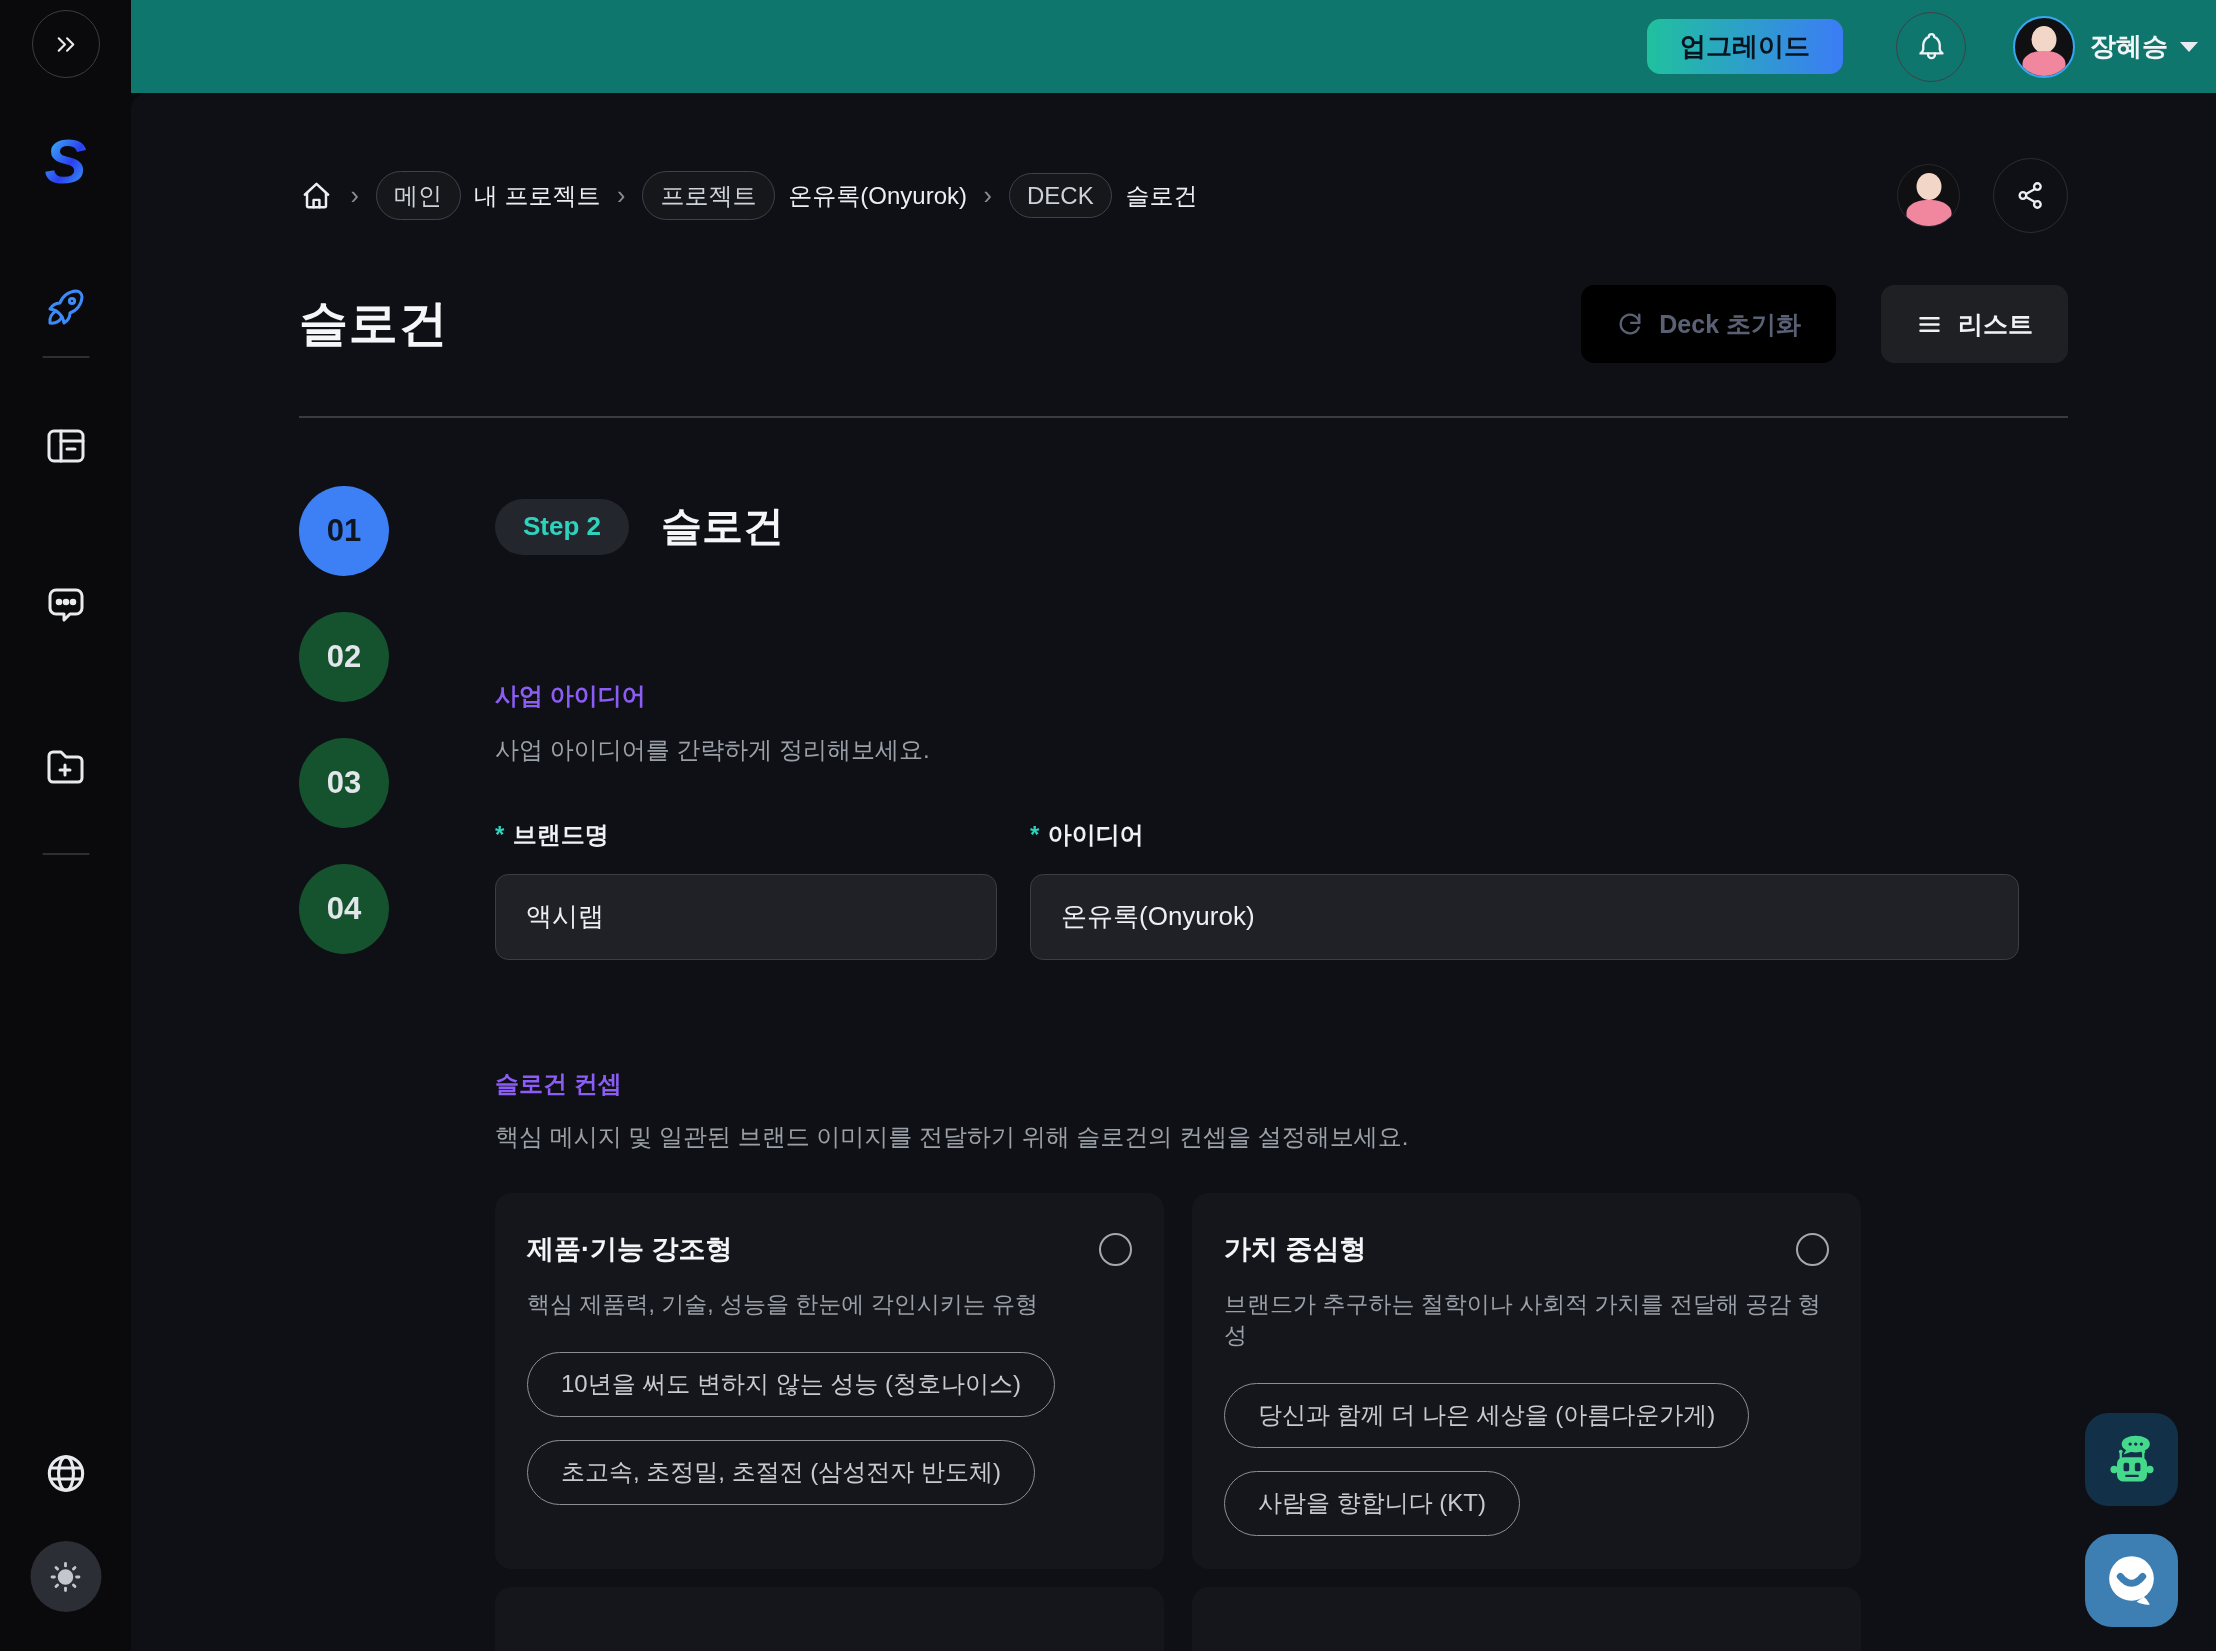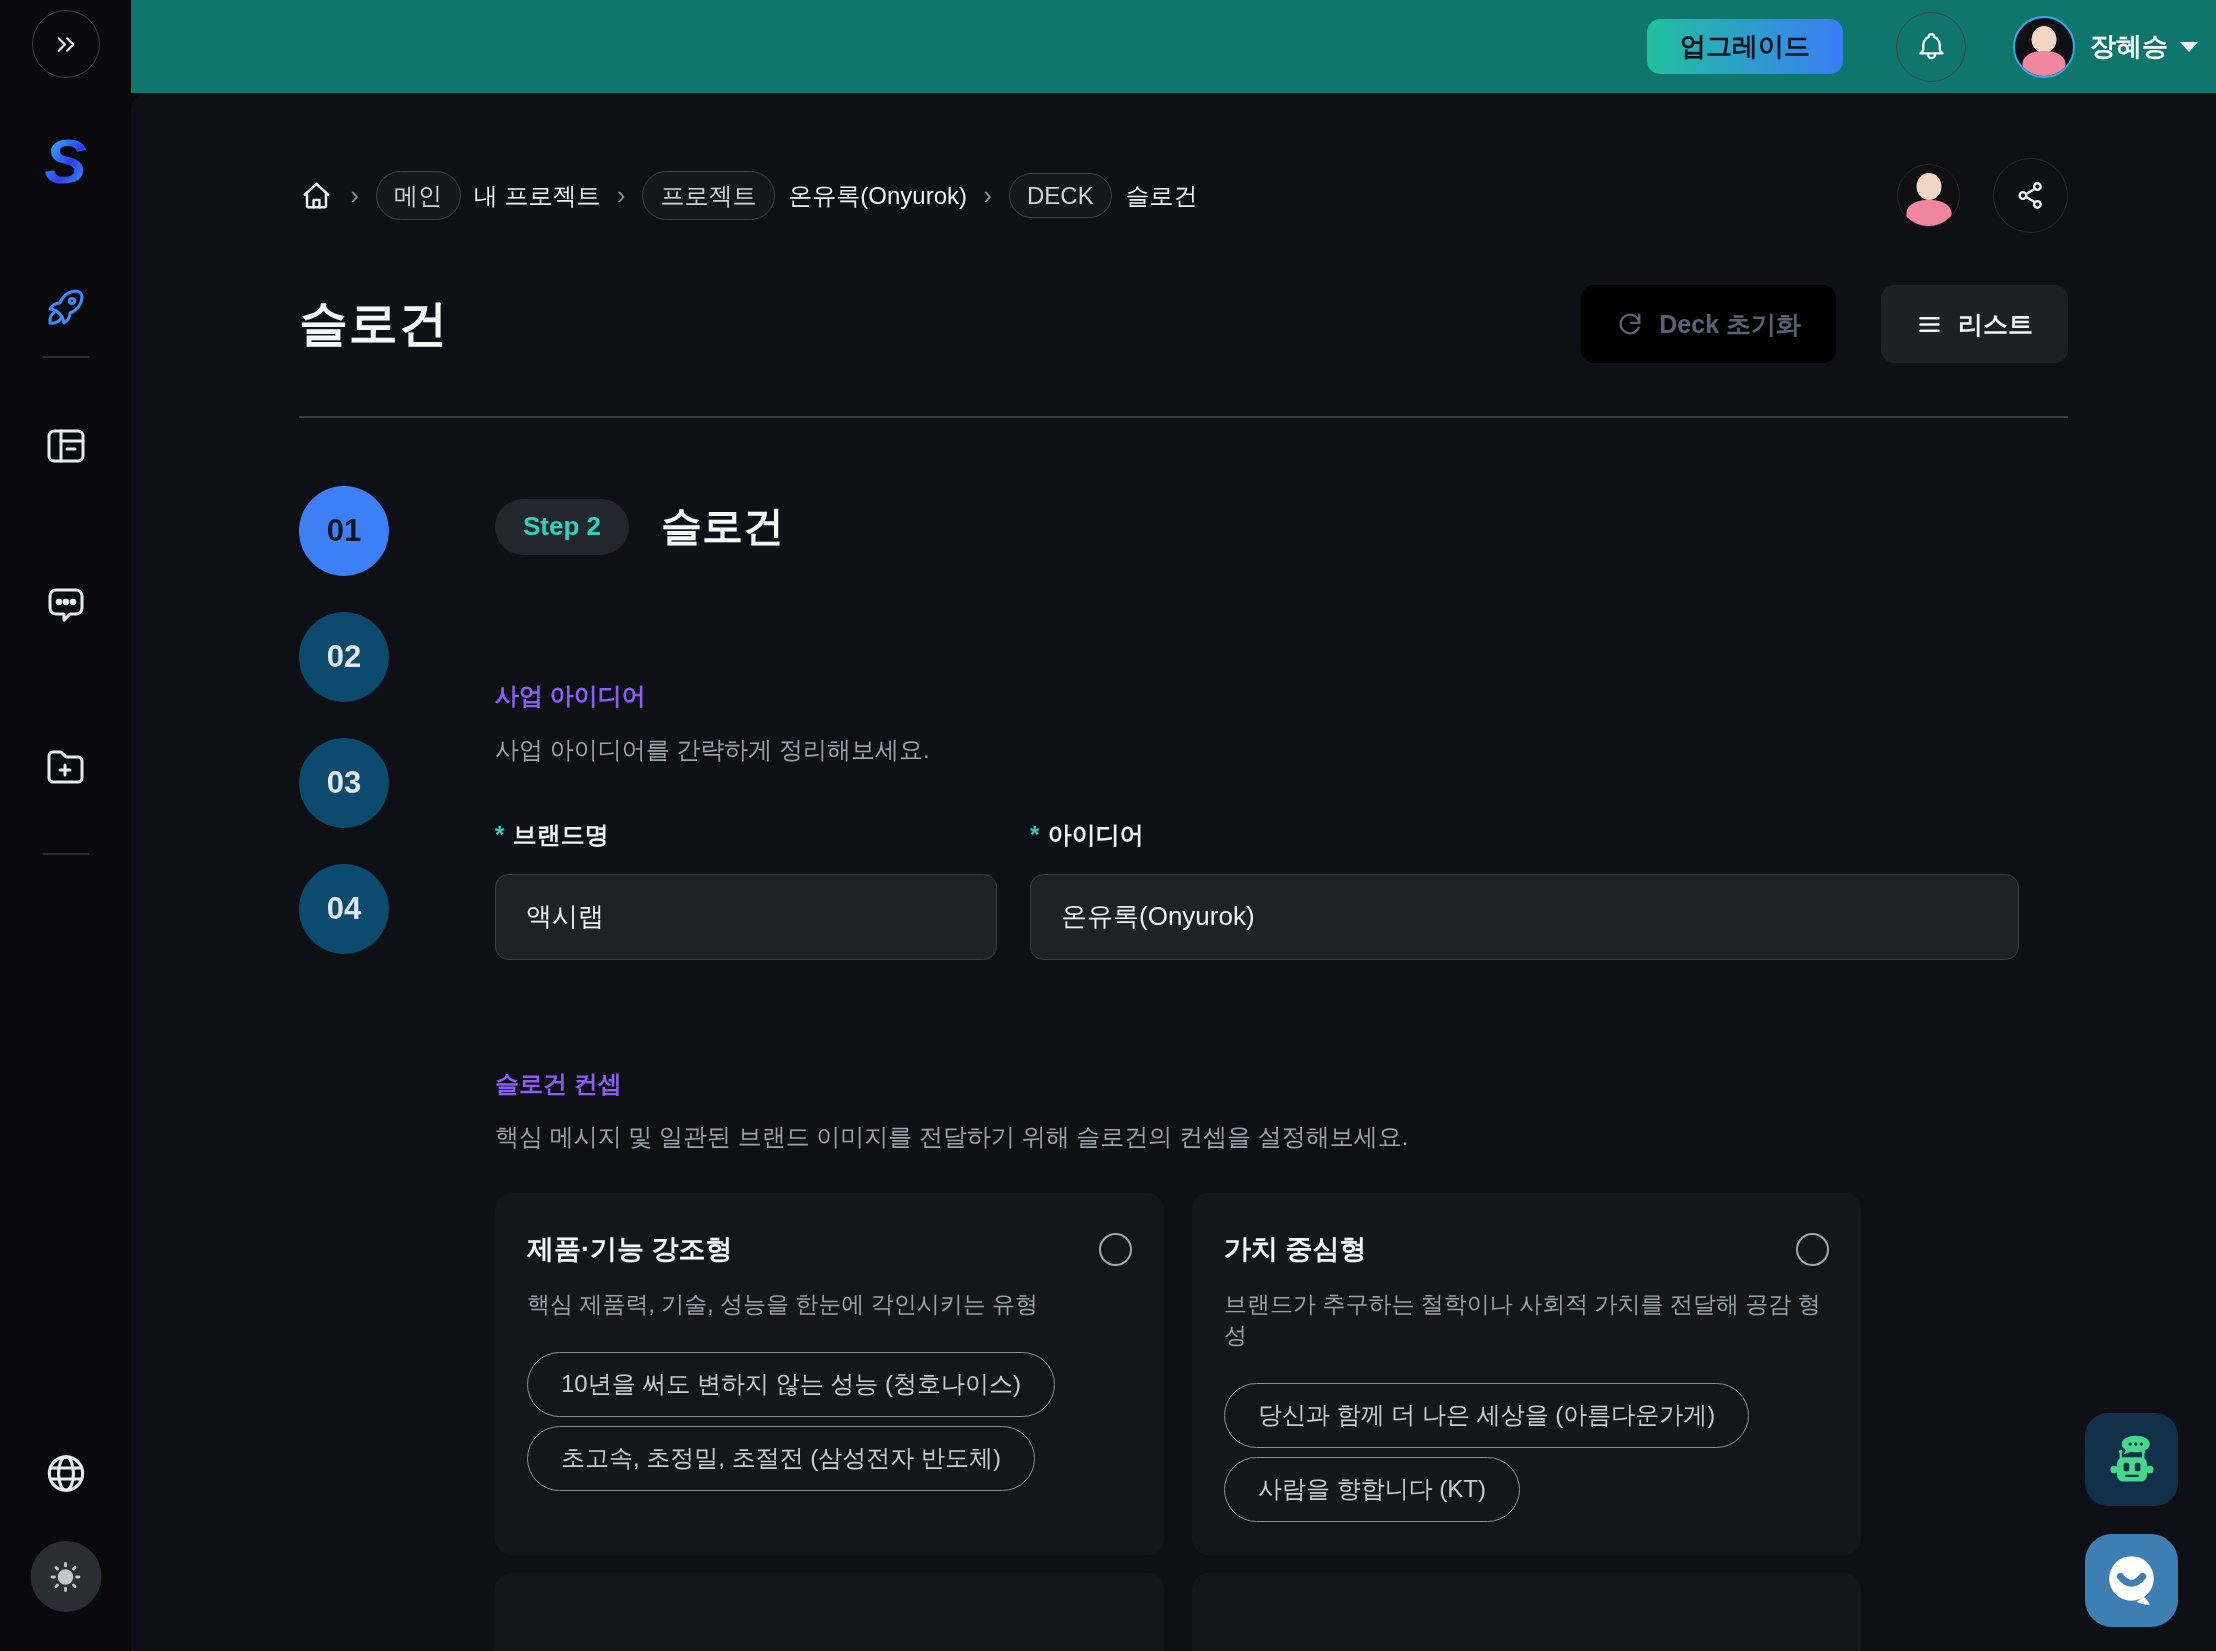--- a/index.html
+++ b/index.html
@@ -70,21 +70,21 @@
   .tbtn { display:inline-flex; align-items:center; gap:15px; height:78px; padding:0 35px; border:none;
     border-radius:13.3px; font-family:inherit; font-size:25px; font-weight:700; cursor:pointer; }
   .tbtn-dim { background:#000000; color:#5a6175; }
   .tbtn-solid { background:#1e2024; color:#f0f2f5;margin-left:25px; }
 
   .rule { height:1.7px; background:#393b3f; margin-top:53px; }
 
   
   .body-row { display:flex; margin-top:68px; }
   .steps-col { width:90px; display:flex; flex-direction:column; align-items:center; gap:36px; flex:none; }
-  .step-dot { width:90px; height:90px; border-radius:50%; background:#0c4a6e; color:#e3e6ea;
+  .step-dot { width:90px; height:90px; border-radius:50%; background:#14532d; color:#e3e6ea;
     font-size:31px; font-weight:700; display:flex; align-items:center; justify-content:center; cursor:pointer; }
   .step-dot.active { background:#3d80f5; color:#0e1624; }
   .step-main { flex:1 1 auto; margin-left:106px; }
 
   .step-head { display:flex; align-items:center; gap:32px; margin-top:13.3px; }
   .step-badge { background:#23262c; color:#2ed3be; font-size:26px; font-weight:700;
     border-radius:831px; padding:12.5px 28px; }
   .step-title { font-size:41px; font-weight:800; color:#f4f6f8; }
 
   .section-h { font-size:24px; font-weight:800; color:#8b5cf6; }
@@ -101,21 +101,21 @@
   .text-input { width:100%; height:86px; background:#1f2127; border:1.7px solid #3b3e44; border-radius:13.3px;
     color:#edeff2; font-family:inherit; font-size:26px; padding:0 30px; outline:none; }
 
   .cards-grid { display:grid; grid-template-columns:669px 669px; gap:28px; margin-top:40px; }
   .cards-grid.bottom { margin-top:18.3px; }
   .concept-card { background:#15161b; border-radius:16.6px; padding:38px 32px 33px 32px; cursor:pointer; }
   .card-head { display:flex; align-items:center; justify-content:space-between; }
   .card-title { font-size:27px; font-weight:800; color:#f3f5f7; }
   .radio { width:33px; height:33px; border:2.5px solid #a4a9af; border-radius:50%; background:transparent; flex:none; cursor:pointer; }
   .card-desc { font-size:23px; color:#9aa0a8; margin-top:21.6px; }
-  .pill-list { margin-top:32px; display:flex; flex-direction:column; align-items:flex-start; gap:9px; }
+  .pill-list { margin-top:32px; display:flex; flex-direction:column; align-items:flex-start; gap:23px; }
   .pill { display:inline-flex; align-items:center; height:65px; padding:0 33px; border:1.7px solid #8a8f97;
     border-radius:831px; font-size:24px; color:#c7cbd1; white-space:nowrap; }
   .concept-card.partial { height:150px; }
 
   
   .float-btn { position:absolute; width:93px; height:93px; border-radius:23px; border:none; cursor:pointer;
     display:flex; align-items:center; justify-content:center; z-index:9; }
   .robot-btn { left:2085px; top:1413px; background:#133049; }
   .chat-btn  { left:2085px; top:1534px; background:#3d7fb3; border-radius:27px; }
 </style>

